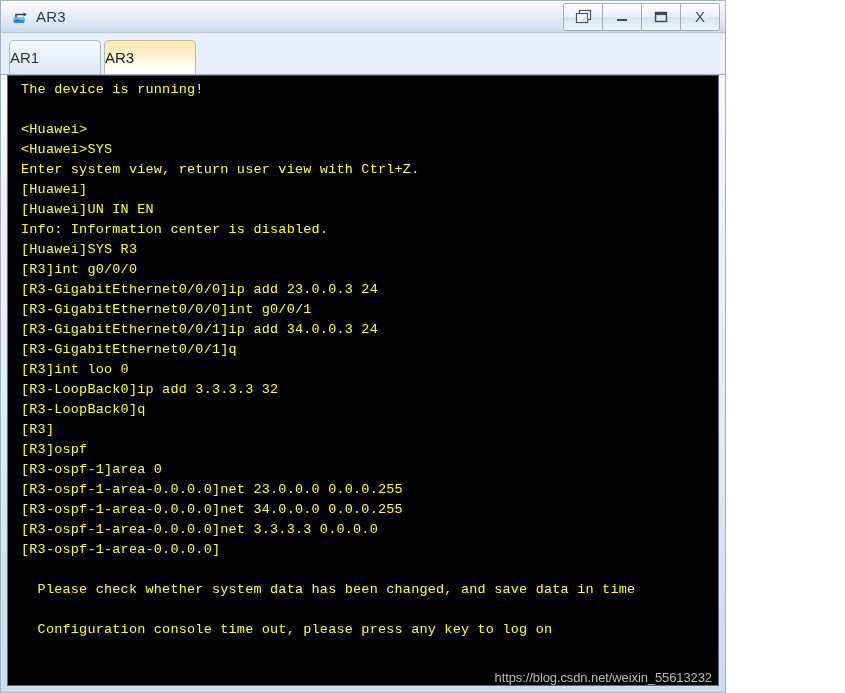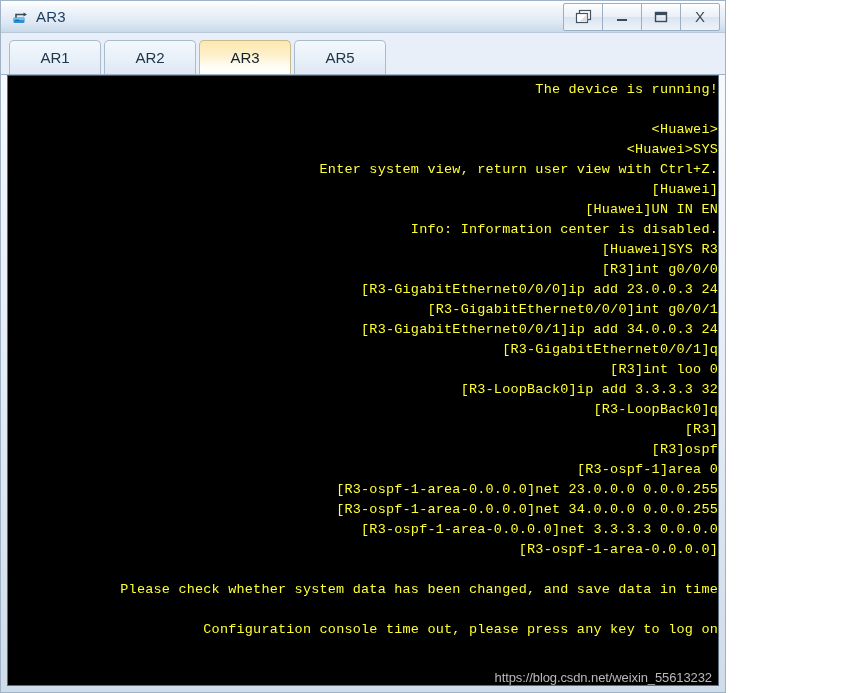--- a/index.html
+++ b/index.html
@@ -100,21 +100,20 @@
     padding: 4px 0 0 8px;
     box-sizing: border-box;
     border-bottom: 1px solid #9fb2c6;
   }
   .tab {
     min-width: 92px;
     height: 34px;
     margin-right: 3px;
     display: flex;
     align-items: center;
-    justify-content: center;
     font-size: 15px;
     color: #20344a;
     box-sizing: border-box;
     border: 1px solid #a9bccd;
     border-bottom: none;
     border-radius: 5px 5px 0 0;
     background: linear-gradient(180deg, #f4f8fc 0%, #e7eff8 60%, #dfe9f4 100%);
     cursor: default;
     position: relative;
   }
@@ -144,21 +143,20 @@
     box-sizing: border-box;
   }
   .term-lines {
     font-family: "Liberation Mono", "DejaVu Sans Mono", monospace;
     font-size: 13.5px;
     line-height: 20px;
     color: #ffff33;
     white-space: pre;
     padding-left: 13px;
     letter-spacing: 0.2px;
-    text-align: right;
   }
   .term-lines .ln {
     height: 20px;
     white-space: pre;
   }
   .watermark {
     position: absolute;
     right: 6px;
     bottom: 0;
     font-family: "Liberation Sans", sans-serif;
@@ -215,28 +213,22 @@
       <div class="winbtn">
         <span class="xglyph">X</span>
       </div>
     </div>
   </div>
 
   <div class="tabstrip">
     <div class="tab">
       <span>AR1</span>
     </div>
-    <div class="tab">
-      <span>AR2</span>
-    </div>
     <div class="tab active">
       <span>AR3</span>
-    </div>
-    <div class="tab">
-      <span>AR5</span>
     </div>
   </div>
 
   <div class="term-outer">
     <div class="terminal" style="background: rgb(0, 0, 0);">
       <div class="term-lines" style="color: rgb(255, 255, 51);"><div class="ln">The device is running!</div><div class="ln">&nbsp;</div><div class="ln">&lt;Huawei&gt;</div><div class="ln">&lt;Huawei&gt;SYS</div><div class="ln">Enter system view, return user view with Ctrl+Z.</div><div class="ln">[Huawei]</div><div class="ln">[Huawei]UN IN EN</div><div class="ln">Info: Information center is disabled.</div><div class="ln">[Huawei]SYS R3</div><div class="ln">[R3]int g0/0/0</div><div class="ln">[R3-GigabitEthernet0/0/0]ip add 23.0.0.3 24</div><div class="ln">[R3-GigabitEthernet0/0/0]int g0/0/1</div><div class="ln">[R3-GigabitEthernet0/0/1]ip add 34.0.0.3 24</div><div class="ln">[R3-GigabitEthernet0/0/1]q</div><div class="ln">[R3]int loo 0</div><div class="ln">[R3-LoopBack0]ip add 3.3.3.3 32</div><div class="ln">[R3-LoopBack0]q</div><div class="ln">[R3]</div><div class="ln">[R3]ospf</div><div class="ln">[R3-ospf-1]area 0</div><div class="ln">[R3-ospf-1-area-0.0.0.0]net 23.0.0.0 0.0.0.255</div><div class="ln">[R3-ospf-1-area-0.0.0.0]net 34.0.0.0 0.0.0.255</div><div class="ln">[R3-ospf-1-area-0.0.0.0]net 3.3.3.3 0.0.0.0</div><div class="ln">[R3-ospf-1-area-0.0.0.0]</div><div class="ln">&nbsp;</div><div class="ln">  Please check whether system data has been changed, and save data in time</div><div class="ln">&nbsp;</div><div class="ln">  Configuration console time out, please press any key to log on</div></div>
       <div class="watermark">https://blog.csdn.net/weixin_55613232</div>
     </div>
   </div>
 

